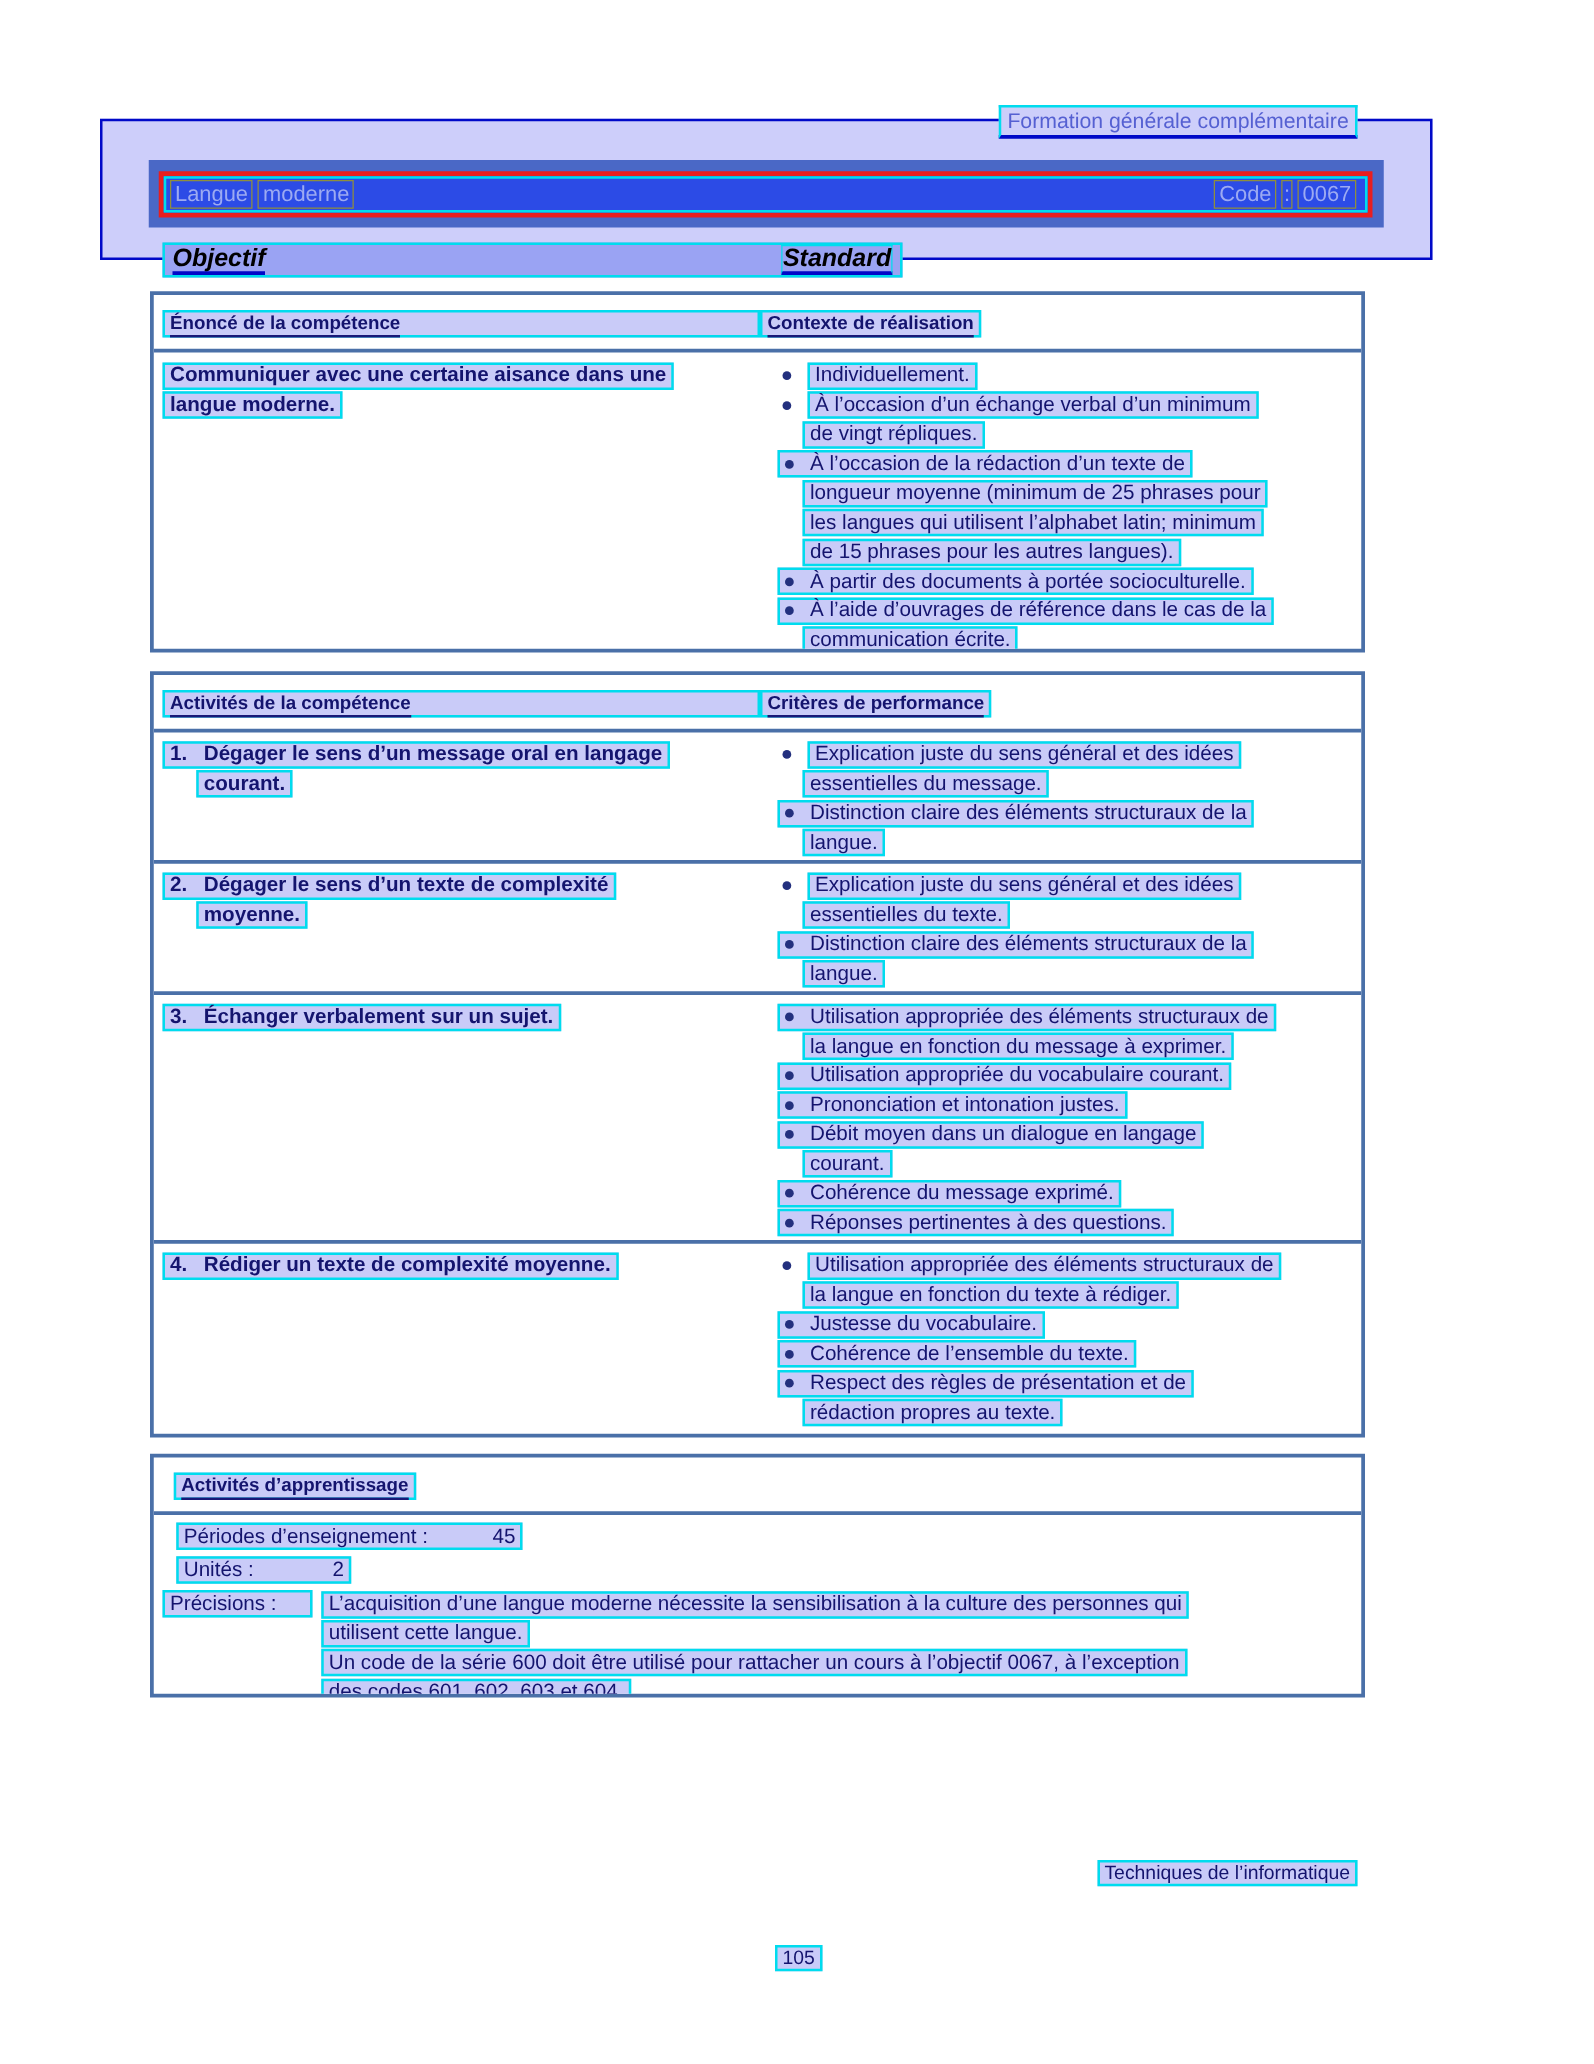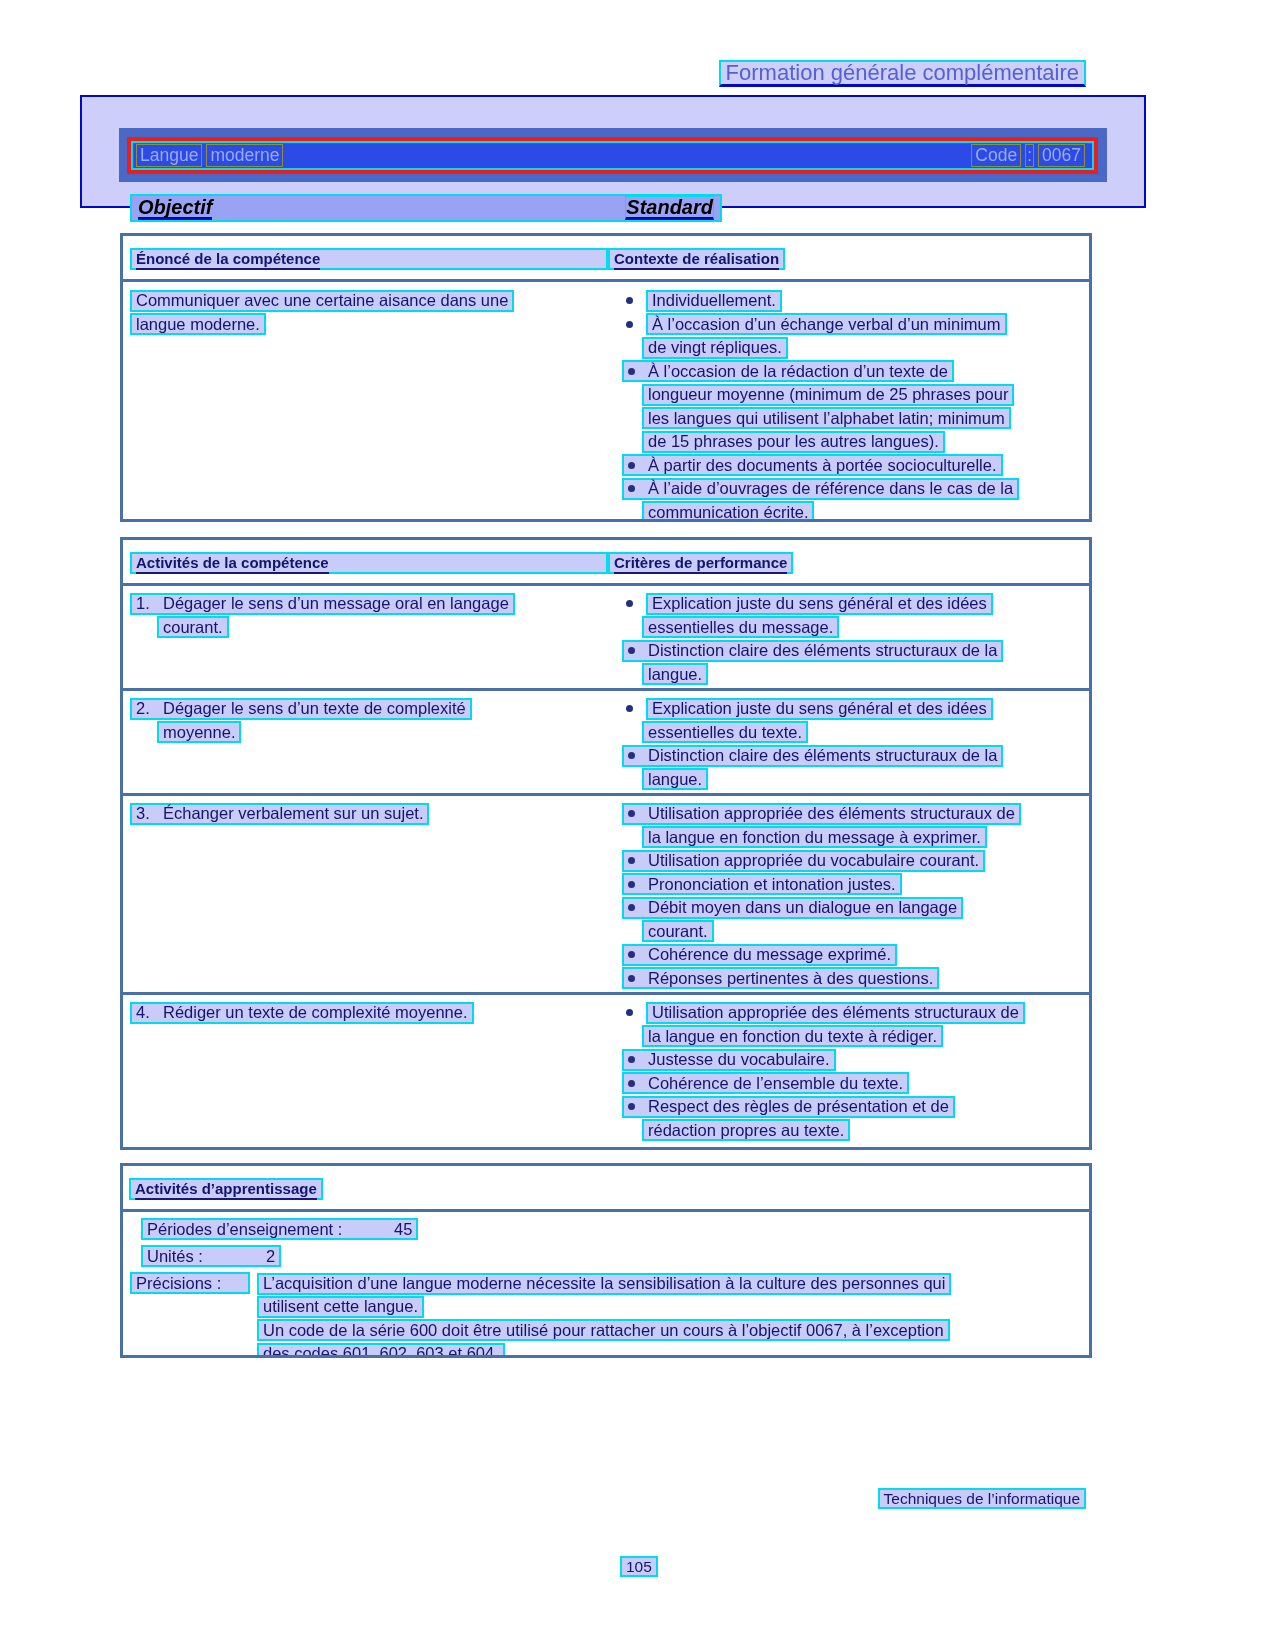--- a/index.html
+++ b/index.html
@@ -23,23 +23,23 @@
   body{font-family:"Liberation Sans","DejaVu Sans",sans-serif;color:var(--navy);}
   .page{position:relative;width:1275px;height:1651px;background:#fff;overflow:hidden;}
 
   
   .hl{display:inline-flex;align-items:center;background:var(--hl-bg);
       border:2px solid var(--cyan);padding:0 4px;height:22px;
       font-size:16.5px;white-space:nowrap;color:var(--navy);}
   .hl .t{display:inline-block;}
 
   
-  .headline{position:absolute;top:60px;right:189px;background:var(--lav);
+  .headline{position:absolute;top:84px;right:189px;background:var(--lav);
      border:2px solid var(--cyan);border-bottom:3px solid var(--blueb);
-     padding:1px 5px;font-size:22px;color:var(--headline);height:27px;
+     padding:1px 5px;font-size:17px;color:var(--headline);height:27px;
      display:flex;align-items:center;z-index:5;}
 
   
   .band{position:absolute;left:80px;top:95px;width:1066px;height:113px;
      background:var(--lav);border:2px solid var(--blueb);overflow:visible;}
   .bar-slate{position:absolute;left:37px;top:31px;width:988px;height:54px;background:var(--slate);}
   .bar-red{position:absolute;left:8px;top:9px;right:9px;bottom:8px;border:4px solid var(--red);}
   .bar-line{position:absolute;left:0;top:0;right:0;bottom:0;background:var(--royal);
      border:2px solid var(--cyan);display:flex;align-items:center;
      justify-content:space-between;padding:0 3px;color:var(--title-text);font-size:17.5px;}
@@ -58,21 +58,21 @@
      background:#fff;overflow:hidden;}
   .t1{top:233px;height:289px;}
   .t2{top:537px;height:613px;}
   .t3{top:1163px;height:195px;}
   .t-head{display:flex;padding:12px 0 9px 0;border-bottom:3px solid var(--steel);}
   .t-head .c1{margin-left:7px;width:487px;}
   .t-head .c2{}
   .hd .t{font-weight:bold;font-size:15px;border-bottom:2px solid #181878;line-height:19px;}
   .hl.stretch{width:478px;}
   .t-body{display:flex;padding-top:7px;}
-  .cell-l{flex:none;width:494px;padding-left:7px;}
+  .cell-l{flex:none;width:494px;padding-left:7px;font-weight:bold;}
   .cell-r{flex:1;}
   .l-line,.b-line{display:flex;align-items:center;height:var(--lh);}
   .l-line .hl .num{display:inline-block;width:27px;}
   .l-line .hl.cont{margin-left:27px;}
   .dot{flex:none;width:7px;height:7px;border-radius:50%;background:#23307e;}
   .b-line .dot.out{margin-left:9px;}
   .b-line .dot.out + .hl{margin-left:13px;}
   .b-line .hl.none{margin-left:25px;}
   .b-line .hl.in{margin-left:5px;}
   .b-line .hl.in .dot{margin-right:13px;}
@@ -396,21 +396,21 @@
                 <span class="t">rédaction propres au texte.</span>
               </span>
             </div>
           </div>
         </div>
       </div>
   </div>
 
   <div class="tbl t3">
     <div class="t-head">
-      <span class="hl hd" style="margin-left:6px;">
+      <span class="hl hd" style="margin-left:16px;">
         <span class="t">Activités d’apprentissage</span>
       </span>
     </div>
     <div class="a-rows">
       <div>
           <div class="a-row">
             <span class="hl">
               <span class="lab1">Périodes d’enseignement :</span>
               <span class="t">45</span>
             </span>

